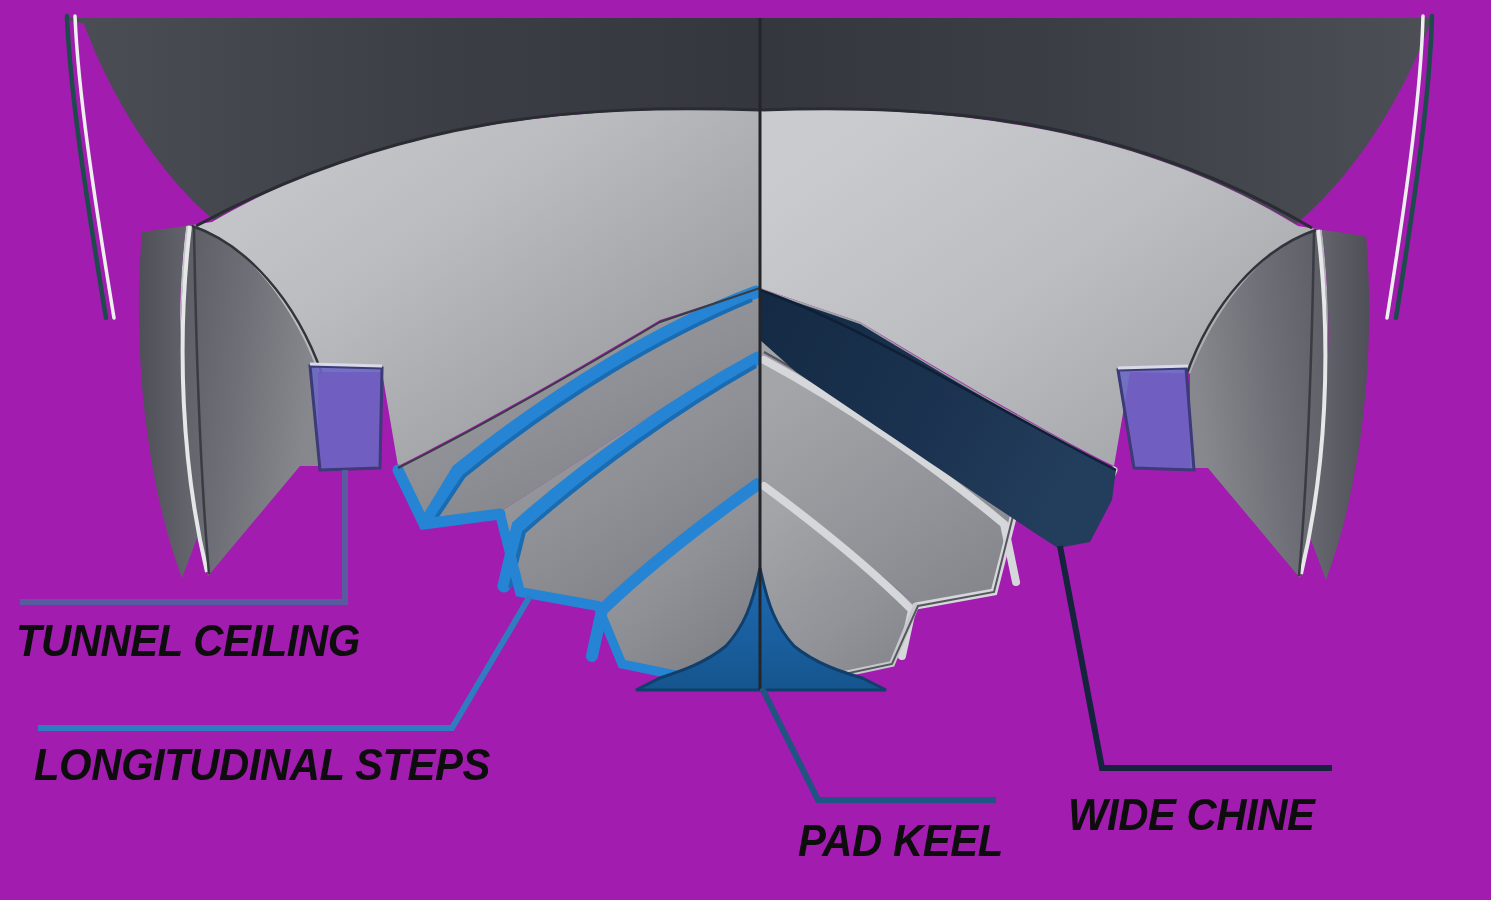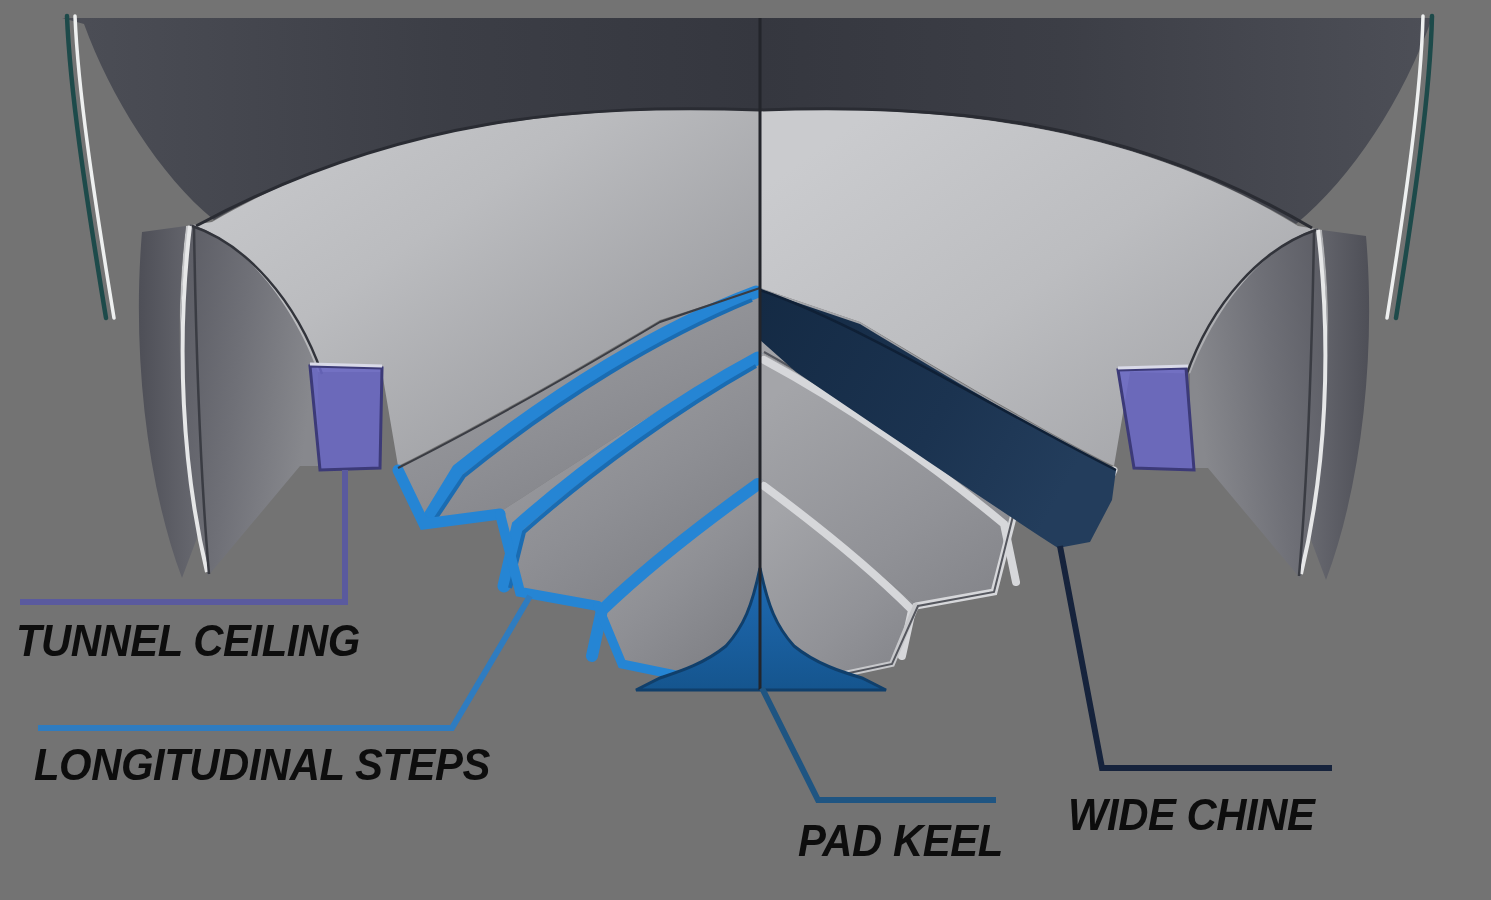--- a/index.html
+++ b/index.html
@@ -7,21 +7,21 @@
     padding: 0;
     background: #ffffff;
   }
   body {
     font-family: "Liberation Sans", sans-serif;
   }
   #stage {
     position: relative;
     width: 1491px;
     height: 900px;
-    background: #737373;
+    background: #a21caf;
     overflow: hidden;
   }
   #diagram {
     position: absolute;
     left: 0;
     top: 0;
     width: 1491px;
     height: 900px;
     display: block;
   }

